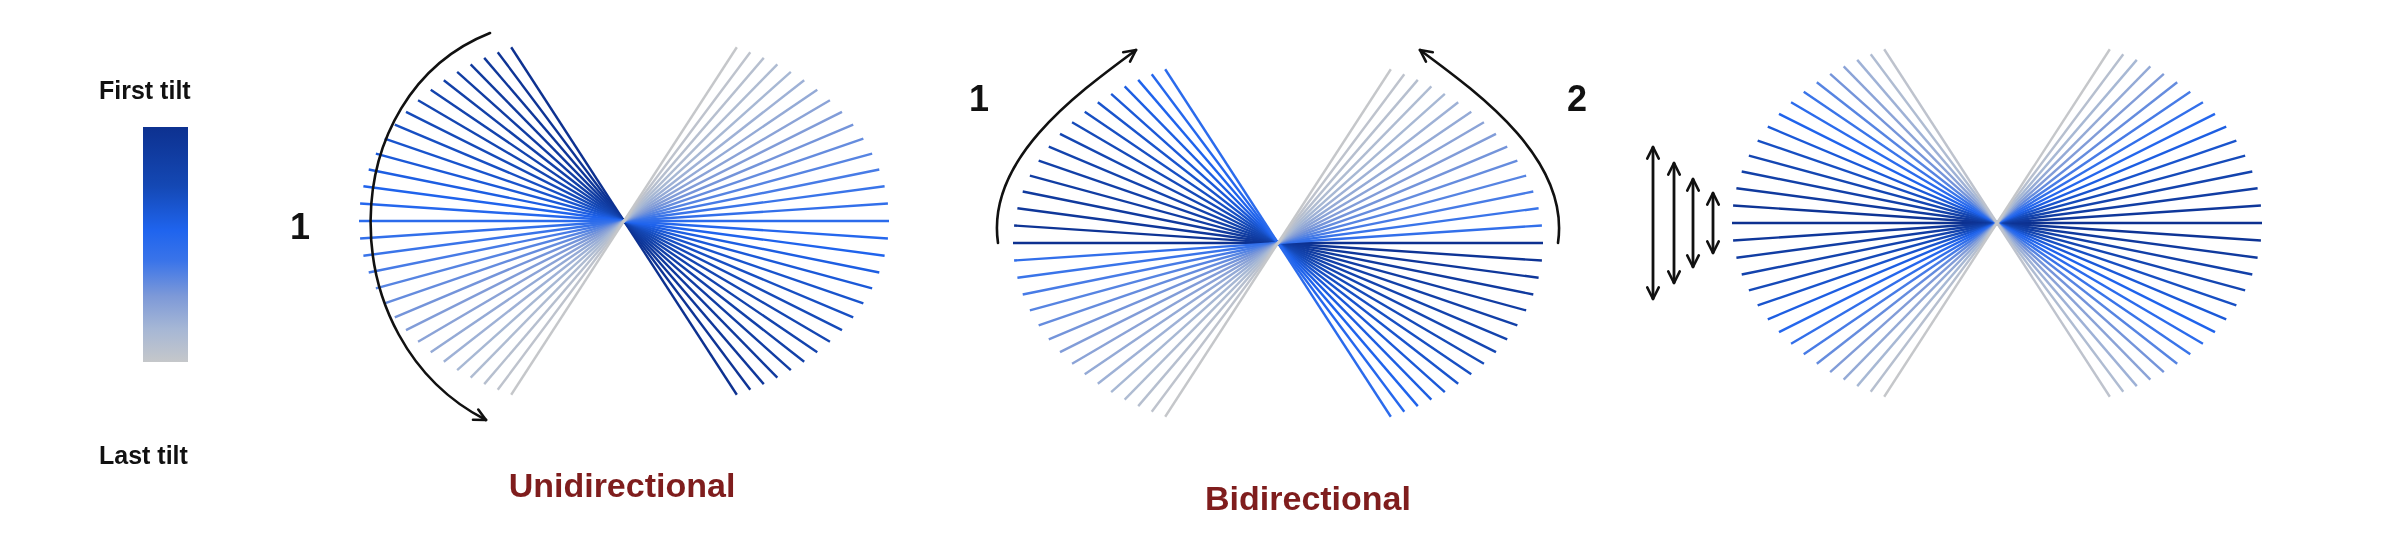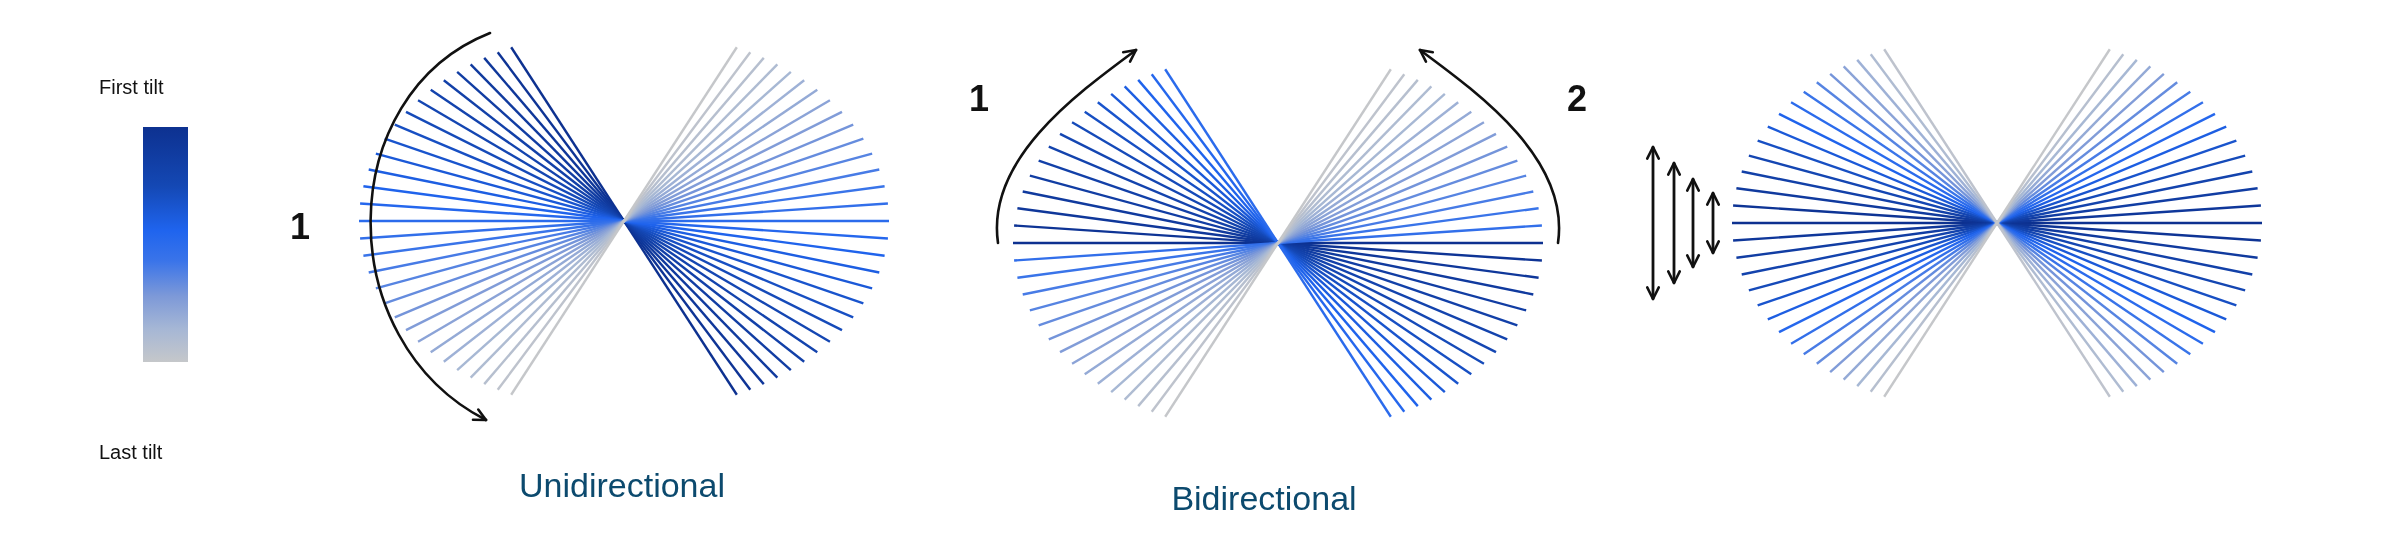--- a/index.html
+++ b/index.html
@@ -5,32 +5,32 @@
   html,body{margin:0;padding:0;background:#ffffff;}
   #canvas{
     position:relative;
     width:2394px;height:537px;
     background:#ffffff;
     font-family:"Liberation Sans","DejaVu Sans",sans-serif;
     overflow:hidden;
   }
   .legend-label{
     position:absolute;
-    font-size:20px;font-weight:400;color:#111;
+    font-size:25px;font-weight:700;color:#111;
     letter-spacing:0;
     white-space:nowrap;
   }
   #legend-bar{
     position:absolute;
     left:143px;top:127px;width:45px;height:235px;
   }
   .fan-caption{
     position:absolute;
     transform:translateX(-50%);
-    font-size:34px;font-weight:400;color:#0c4a6e;
+    font-size:34px;font-weight:700;color:#7f1d1d;
     white-space:nowrap;
   }
   .order-label{
     position:absolute;
     transform:translate(-50%,-50%);
     font-size:36px;font-weight:700;color:#111;
   }
   #figure-svg{position:absolute;left:0;top:0;}
 </style>
 </head>
@@ -170,19 +170,19 @@
         <line x1="1713" y1="193" x2="1713" y2="253" stroke="#111111" stroke-width="2.8"></line>
         <line x1="1713" y1="193" x2="1718.7713253905517" y2="204.64868246783183" stroke="#111111" stroke-width="2.6" stroke-linecap="round"></line>
         <line x1="1713" y1="193" x2="1707.2286746094483" y2="204.64868246783183" stroke="#111111" stroke-width="2.6" stroke-linecap="round"></line>
         <line x1="1713" y1="253" x2="1707.2286746094483" y2="241.35131753216817" stroke="#111111" stroke-width="2.6" stroke-linecap="round"></line>
         <line x1="1713" y1="253" x2="1718.7713253905517" y2="241.35131753216817" stroke="#111111" stroke-width="2.6" stroke-linecap="round"></line>
       </g>
     </svg>
 
   <div class="fan-caption" style="left:622px;top:466px;">Unidirectional</div>
 
-  <div class="fan-caption" style="left:1264px;top:479px;">Bidirectional</div>
+  <div class="fan-caption" style="left:1308px;top:479px;">Bidirectional</div>
 
 
 <div class="order-label" style="left: 300px; top: 227px;">1</div>
     <div class="order-label" style="left: 979px; top: 99px;">1</div>
     <div class="order-label" style="left: 1577px; top: 99px;">2</div>
   </div>
 
 </body></html>

